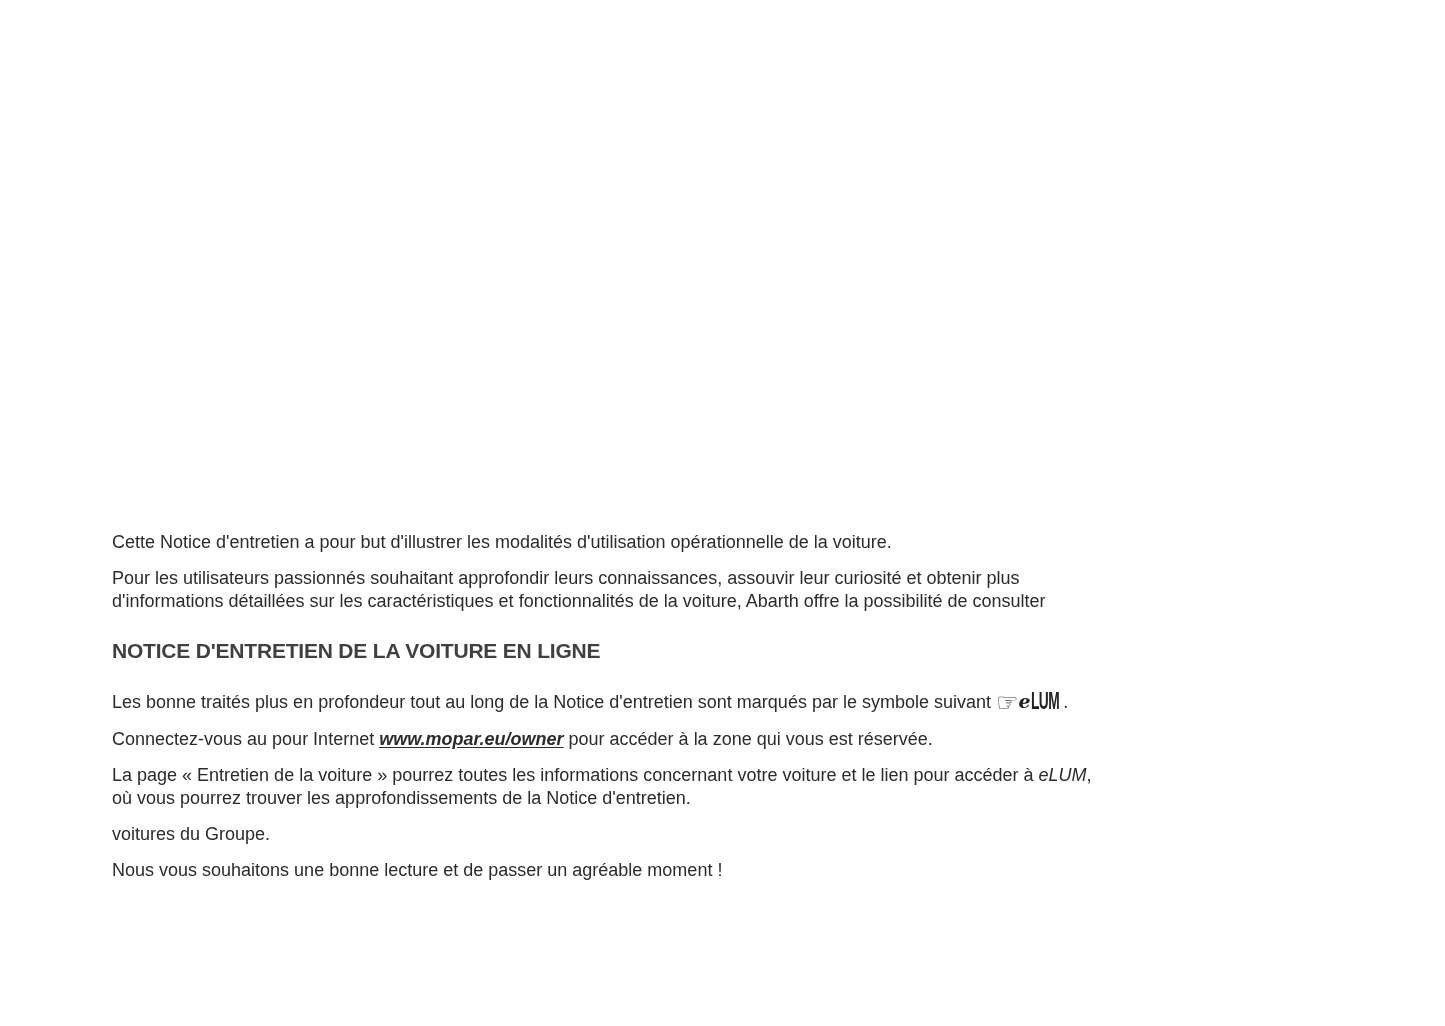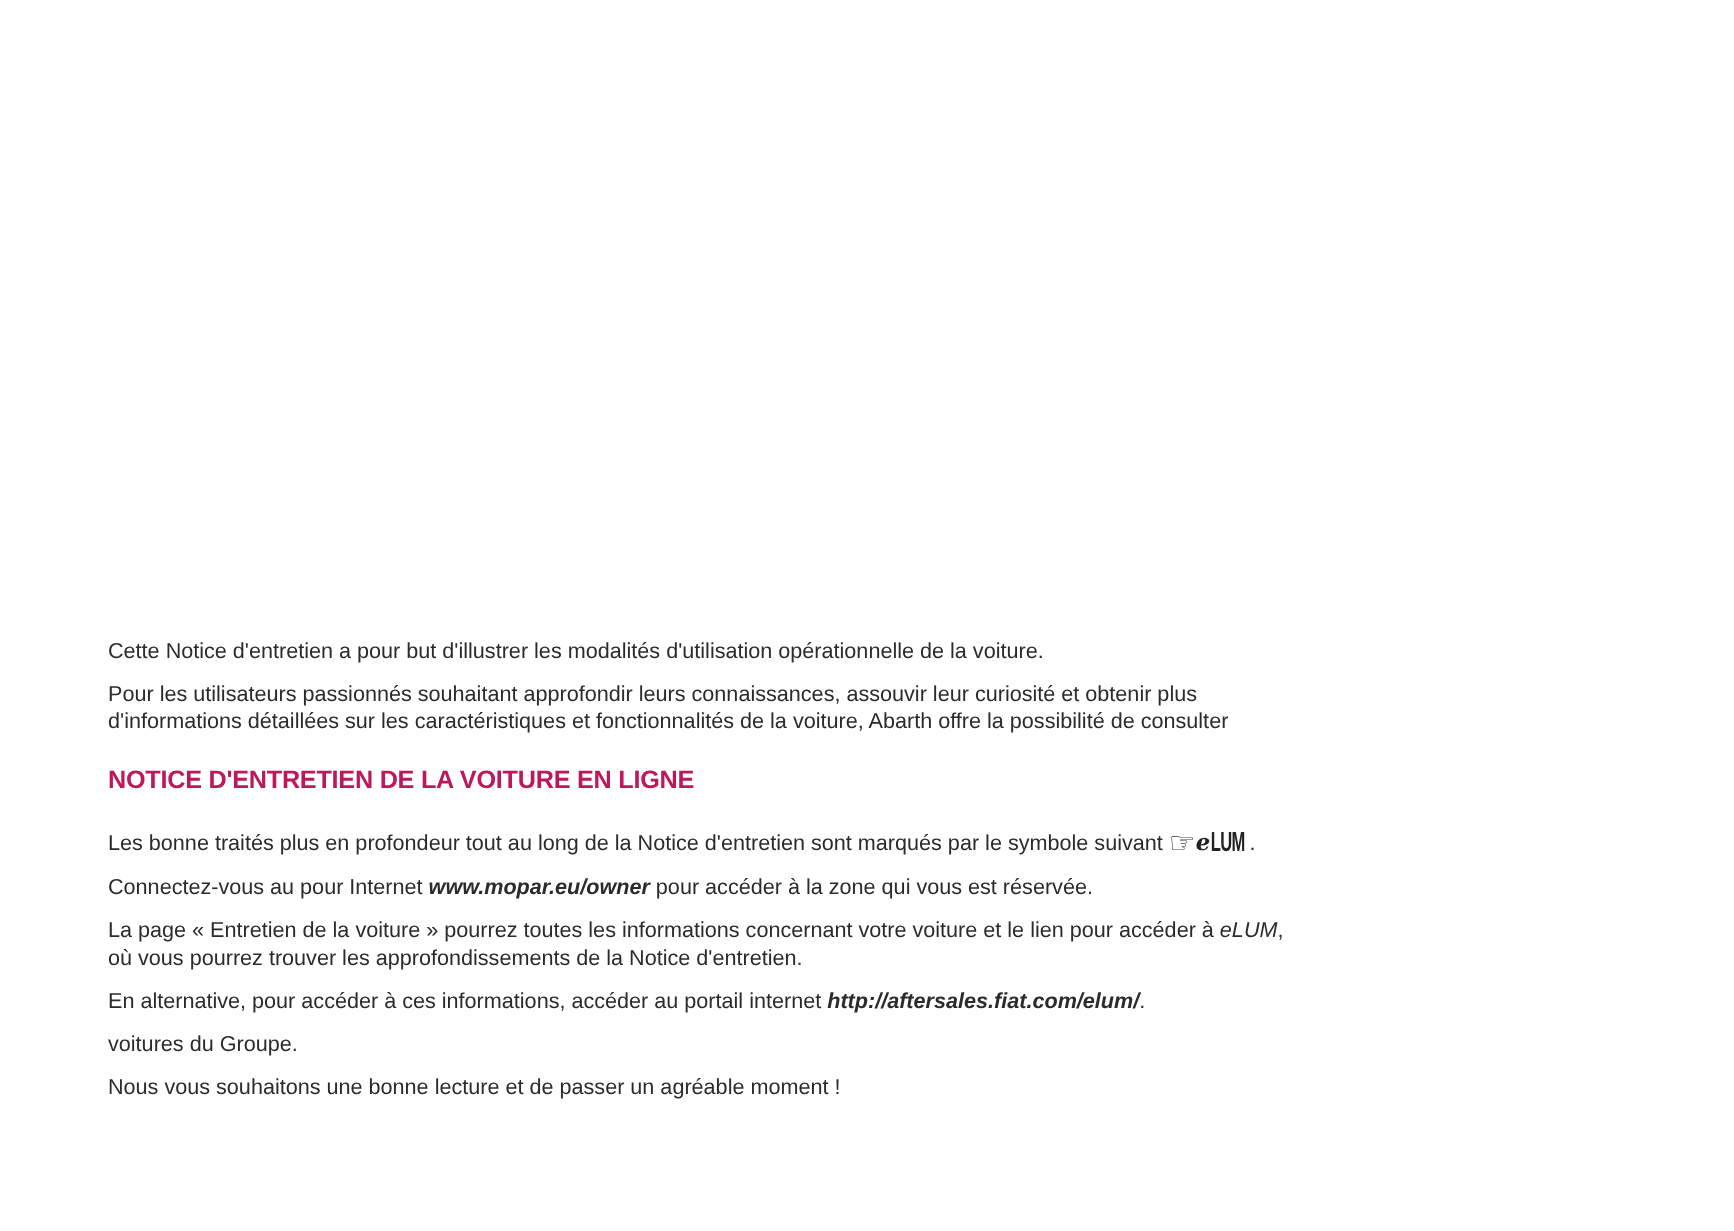--- a/index.html
+++ b/index.html
@@ -9,47 +9,48 @@
   body {
     width: 1445px;
     height: 1026px;
     background: #ffffff;
     overflow: hidden;
     position: relative;
     font-family: "Liberation Sans", sans-serif;
   }
   .content {
     position: absolute;
-    left: 90px;
+    left: 112px;
     top: 531px;
     width: 1310px;
     color: #2b2b2b;
     font-size: 18px;
     line-height: 22.5px;
   }
   .para {
     margin: 0 0 13.5px 0;
     padding: 0;
   }
   .line {
     display: block;
     white-space: nowrap;
   }
   .heading {
     margin: 27.5px 0 27.5px 0;
     font-size: 21px;
     line-height: 22.5px;
     font-weight: 700;
-    color: #be185d;
+    color: #404040;
     letter-spacing: -0.2px;
     white-space: nowrap;
   }
   .link {
     font-weight: 700;
     font-style: italic;
+    text-decoration: underline;
     text-underline-offset: 2px;
     color: inherit;
     cursor: pointer;
   }
   .em {
     font-style: italic;
     text-align: center;
   }
   
   .elum {
@@ -107,23 +108,20 @@
 
   <p class="para">
       <span class="line"><span>Connectez-vous au pour Internet </span><span class="link">www.mopar.eu/owner</span><span> pour accéder à la zone qui vous est réservée.</span></span>
     </p>
 
   <p class="para">
       <span class="line"><span>La page « Entretien de la voiture » pourrez toutes les informations concernant votre voiture et le lien pour accéder à </span><span class="em">eLUM</span><span>,</span></span>
       <span class="line">où vous pourrez trouver les approfondissements de la Notice d'entretien.</span>
     </p>
 
-  <p class="para">
-      <span class="line"><span>En alternative, pour accéder à ces informations, accéder au portail internet </span><span class="link">http://aftersales.fiat.com/elum/</span><span>.</span></span>
-    </p>
 
   <p class="para">
       <span class="line">voitures du Groupe.</span>
     </p>
 
   <p class="para">
       <span class="line">Nous vous souhaitons une bonne lecture et de passer un agréable moment !</span>
     </p>
 
 </div>

